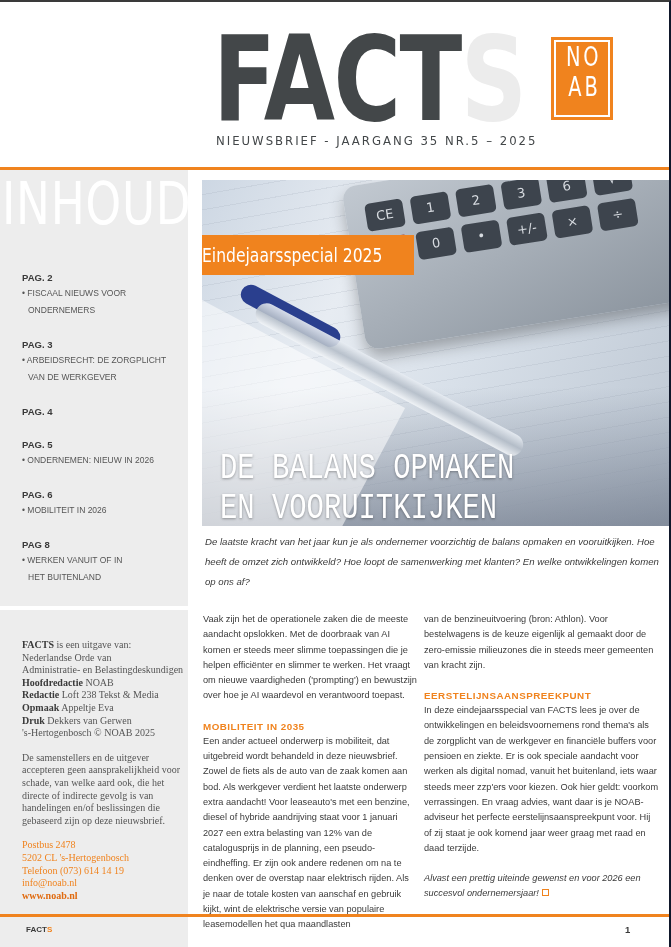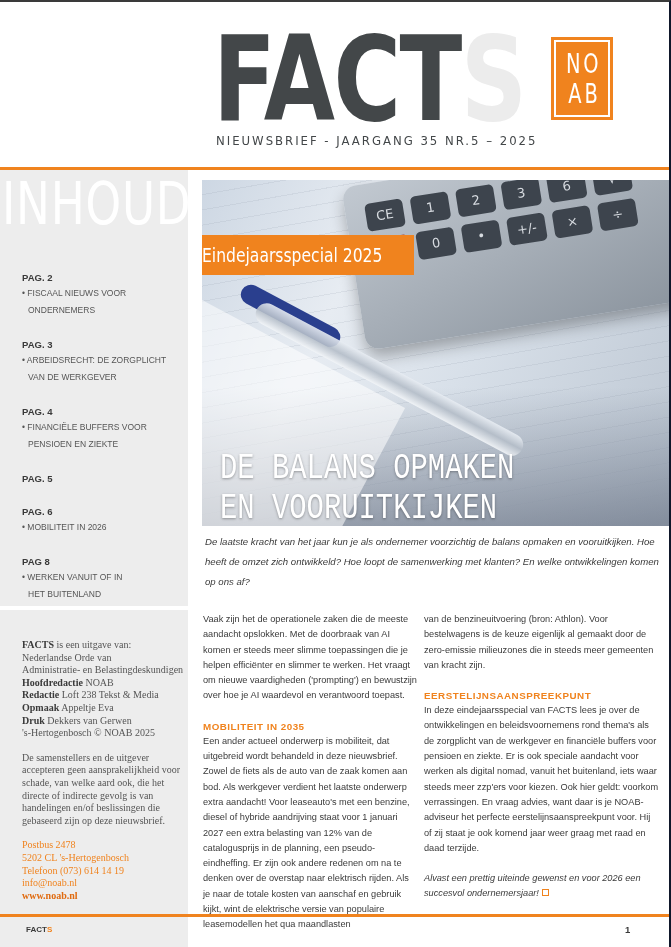--- a/index.html
+++ b/index.html
@@ -5,21 +5,21 @@
   * { box-sizing: border-box; margin: 0; padding: 0; }
   html, body { width: 671px; height: 947px; overflow: hidden; background: #fff; }
   body { position: relative; font-family: "Liberation Sans", sans-serif; color: #3a3a3a; }
   .page { position: absolute; left: 0; top: 0; width: 671px; height: 947px; background: #fff; border-top: 2px solid #3a3a3a; border-right: 2px solid #0f172a; overflow: hidden; }
 
   
   .masthead-title { position: absolute; left: 213px; top: 30px; height: 95px; font-family: "DejaVu Sans", sans-serif; font-weight: bold; font-size: 118px; line-height: 95px; letter-spacing: -2px; transform: scaleX(0.78); transform-origin: left top; color: #434749; white-space: nowrap; }
   .masthead-title .s { color: #ececec; }
   .subtitle { position: absolute; left: 216px; top: 131px; font-family: "DejaVu Sans", sans-serif; font-size: 13px; letter-spacing: 2.2px; color: #434749; white-space: nowrap; transform: scaleX(0.9); transform-origin: left top; }
   .logo { position: absolute; left: 551px; top: 35px; width: 62px; height: 83px; background: #f0831e; padding: 3px; }
-  .logo-inner { width: 100%; height: 100%; border: 2px solid #fff; display: flex; flex-direction: column; align-items: center; justify-content: center; color: #fff; font-family: "DejaVu Sans", sans-serif; font-size: 27px; line-height: 30px; letter-spacing: 4px; padding-left: 4px; }
+  .logo-inner { width: 100%; height: 100%; border: 2px solid #fff; display: flex; flex-direction: column; align-items: center; justify-content: flex-start; color: #fff; font-family: "DejaVu Sans", sans-serif; font-size: 27px; line-height: 30px; letter-spacing: 4px; padding-left: 4px; }
   .logo-inner span { display: block; transform: scaleX(0.72); }
   .rule-top { position: absolute; left: 0; top: 165px; width: 671px; height: 3px; background: #f0831e; }
 
   
   .sidebar-a { position: absolute; left: 0; top: 168px; width: 188px; height: 436px; background: #ededed; }
   .sidebar-b { position: absolute; left: 0; top: 608px; width: 188px; height: 339px; background: #ededed; }
   .inhoud { position: absolute; left: 2px; top: 172px; font-family: "DejaVu Sans", sans-serif; font-size: 58px; line-height: 60px; color: #fff; letter-spacing: 1px; transform: scaleX(0.78); transform-origin: left top; white-space: nowrap; font-weight: normal; }
   .toc { position: absolute; left: 22px; top: 269px; width: 165px; }
   .toc-item { margin-bottom: 19px; }
   .toc-page { font-size: 9.5px; font-weight: bold; color: #3a3a3a; line-height: 14px; }
@@ -92,24 +92,24 @@
     <div class="toc-item">
       <div class="toc-page">PAG. 2</div>
       <div class="toc-title"><span>• FISCAAL NIEUWS VOOR</span><span class="line2">ONDERNEMERS</span></div>
     </div>
     <div class="toc-item">
       <div class="toc-page">PAG. 3</div>
       <div class="toc-title"><span>• ARBEIDSRECHT: DE ZORGPLICHT</span><span class="line2">VAN DE WERKGEVER</span></div>
     </div>
     <div class="toc-item">
       <div class="toc-page">PAG. 4</div>
-      <div class="toc-title"><span>• FINANCIËLE BUFFERS VOOR</span><span class="line2">PENSIOEN EN ZIEKTE</span></div>
     </div>
     <div class="toc-item">
       <div class="toc-page">PAG. 5</div>
+      <div class="toc-title"><span>• ONDERNEMEN: NIEUW IN 2026</span></div>
     </div>
     <div class="toc-item">
       <div class="toc-page">PAG. 6</div>
       <div class="toc-title"><span>• MOBILITEIT IN 2026</span></div>
     </div>
     <div class="toc-item">
       <div class="toc-page">PAG 8</div>
       <div class="toc-title"><span>• WERKEN VANUIT OF IN</span><span class="line2">HET BUITENLAND</span></div>
     </div>
   </div>

